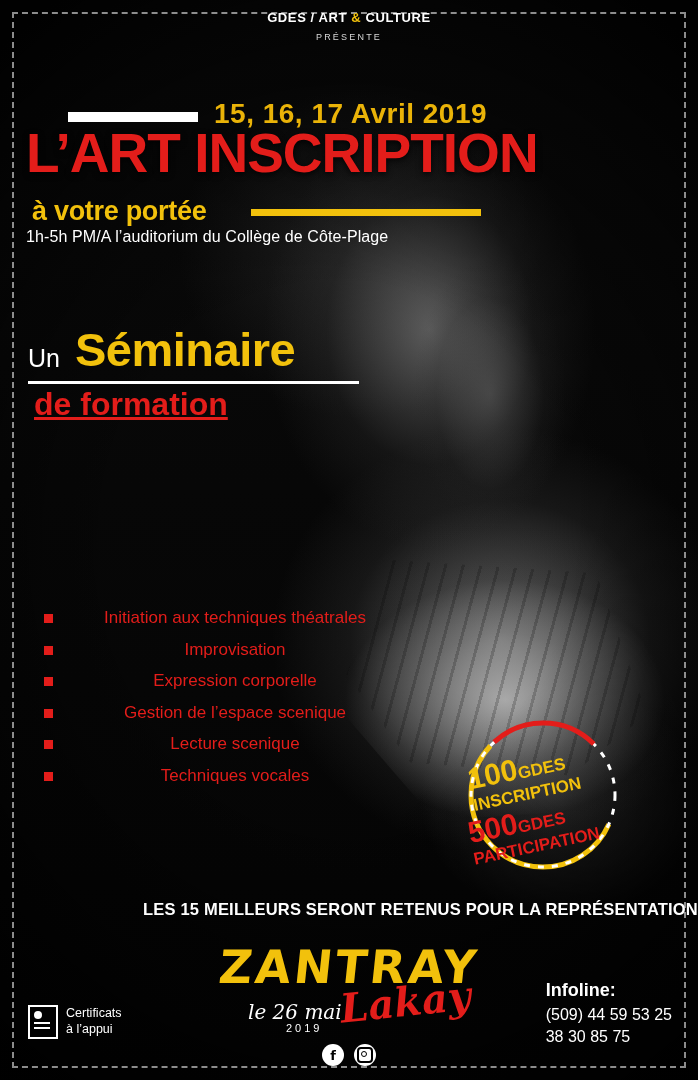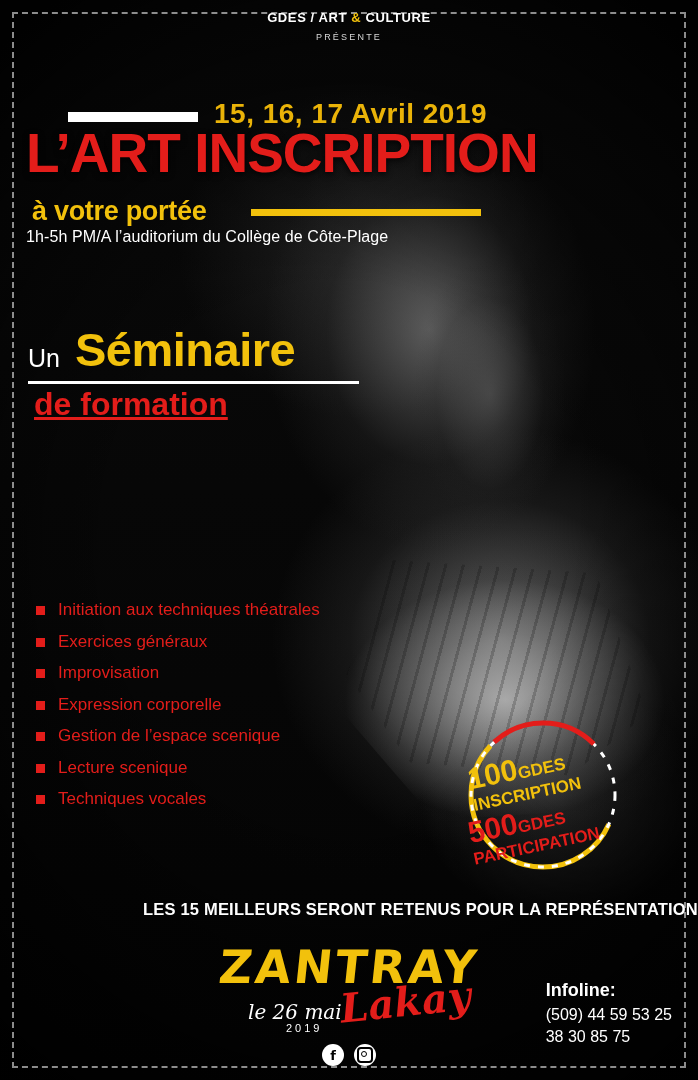--- a/index.html
+++ b/index.html
@@ -218,22 +218,23 @@
     font-size: 19px;
     line-height: 1.38;
   }
 
   .bullets {
     position: absolute;
     top: 592px;
     left: 28px;
     width: 360px;
     list-style: none;
-    margin: 8px;
+    margin: 16px;
     padding: 0;
+    text-align: center;
   }
   .bullets li {
     position: relative;
     color: #e31d1a;
     font-size: 17px;
     padding-left: 22px;
     margin-bottom: 11.5px;
   }
   .bullets li::before {
     content: "";
@@ -457,21 +458,20 @@
     </div>
 
     <div class="seminaire-un">Un</div>
     <div class="seminaire-word">Séminaire</div>
     <div class="seminaire-rule"></div>
     <div class="formation">de formation</div>
 
 
     <ul class="bullets">
       <li>Initiation aux techniques théatrales</li>
-      <li>Exercices généraux</li>
       <li>Improvisation</li>
       <li>Expression corporelle</li>
       <li>Gestion de l’espace scenique</li>
       <li>Lecture scenique</li>
       <li>Techniques vocales</li>
     </ul>
 
     <div class="price-badge">
       <svg width="180" height="165" viewBox="0 0 180 165" aria-hidden="true">
         <circle cx="88" cy="80" r="72" fill="none" stroke="#f2c10c" stroke-width="5" stroke-dasharray="250 400" stroke-dashoffset="-30"></circle>
@@ -488,20 +488,27 @@
       </div>
     </div>
 
     <div class="retenus">LES 15 MEILLEURS SERONT RETENUS POUR LA REPRÉSENTATION</div>
 
     <div class="zantray">ZANTRAY</div>
     <div class="eventdate">le 26 mai</div>
     <div class="eventyear">2019</div>
     <div class="lakay">Lakay</div>
 
+    <div class="certificats">
+      <div class="cert-icon"></div>
+      <div class="cert-text">
+        <div>Certificats</div>
+        <div>à l’appui</div>
+      </div>
+    </div>
 
     <div class="infoline-block">
       <div class="infoline-title">Infoline:</div>
       <div class="infoline-num">(509) 44 59 53 25</div>
       <div class="infoline-num">38 30 85 75</div>
     </div>
 
     <div class="socials">
       <div class="social-circle">
         <span>f</span>

